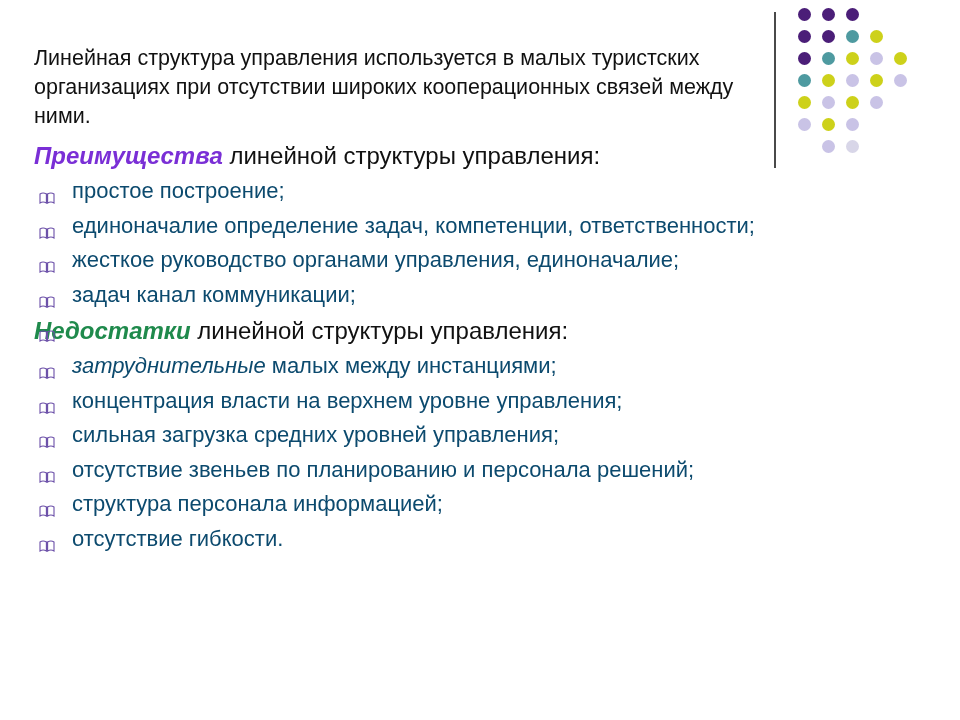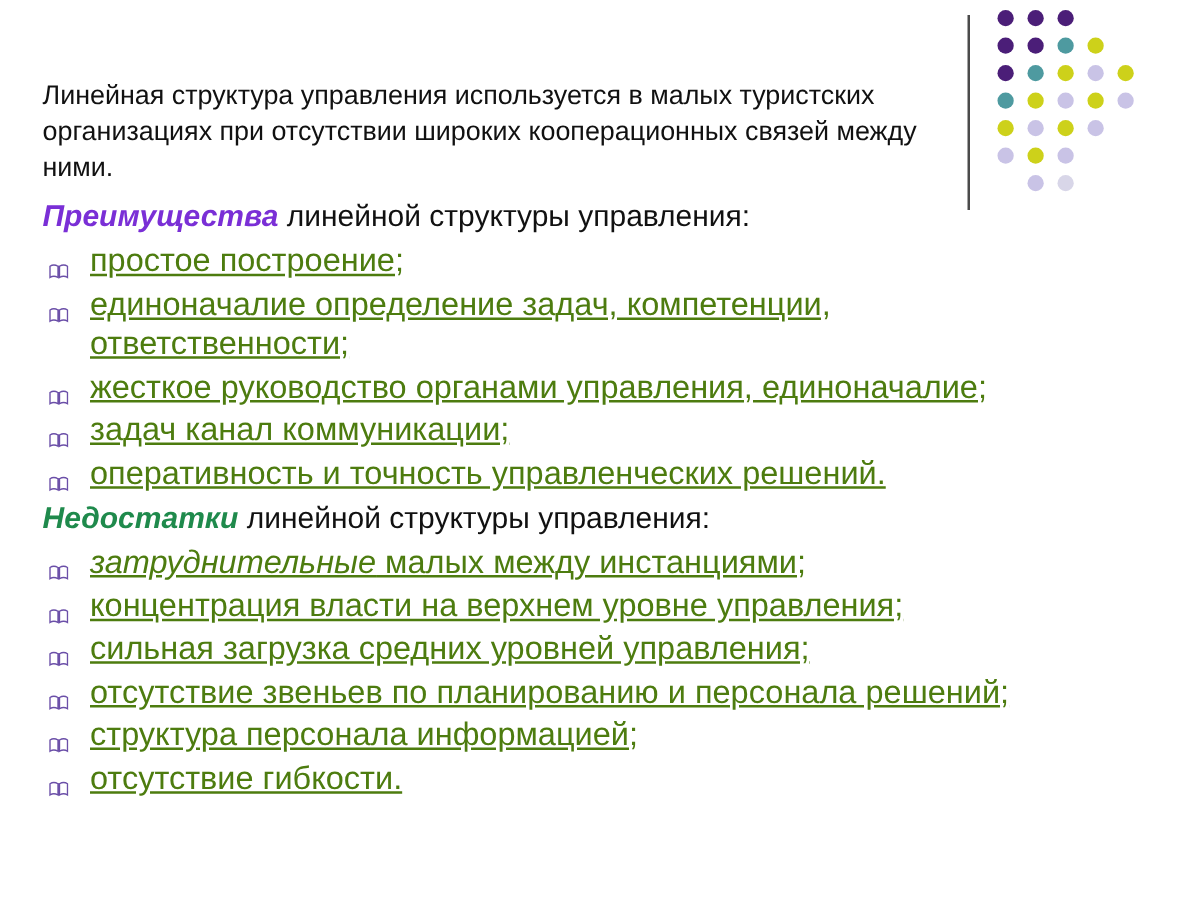--- a/index.html
+++ b/index.html
@@ -40,21 +40,21 @@
     position: absolute;
     width: 13px;
     height: 13px;
     border-radius: 50%;
   }
 
   
   .content {
     position: absolute;
     left: 34px;
-    top: 62px;
+    top: 44px;
     width: 790px;
   }
   .para {
     font-size: 21.5px;
     line-height: 29px;
     color: #111111;
     margin: 0 0 10px 0;
     width: 760px;
   }
   .heading {
@@ -74,25 +74,24 @@
     font-style: italic;
   }
   ul.bullets {
     list-style: none;
     margin: 0 0 2px 0;
     padding: 0;
   }
   ul.bullets li {
     position: relative;
     padding-left: 38px;
-    font-size: 26px;
+    font-size: 22px;
     line-height: 31.5px;
-    color: #4d7c0f;
+    color: #0c4a6e;
     margin: 0 0 3px 0;
-    text-decoration: underline;
   }
   ul.bullets li .bullet-icon {
     position: absolute;
     left: 5px;
     top: 7px;
     width: 16px;
     height: 14px;
     display: block;
   }
   .it {
@@ -182,21 +181,20 @@
         <span>задач канал коммуникации;</span>
       </li>
       <li>
         <span class="bullet-icon">
           <svg width="16" height="14" viewBox="0 0 16 14">
               <path d="M1 3 Q4 1 7.4 3 L7.4 12 Q4 10 1 12 Z" fill="none" stroke="#6b4fa8" stroke-width="1.1"></path>
               <path d="M8.6 3 Q12 1 15 3 L15 12 Q12 10 8.6 12 Z" fill="none" stroke="#6b4fa8" stroke-width="1.1"></path>
               <line x1="8" y1="2.6" x2="8" y2="12.2" stroke="#6b4fa8" stroke-width="1.1"></line>
             </svg>
         </span>
-        <span>оперативность и точность управленческих решений.</span>
       </li>
     </ul>
 
     <div class="heading"><span class="dis">Недостатки</span><span> линейной структуры управления:</span></div>
 
     <ul class="bullets">
       <li>
         <span class="bullet-icon">
           <svg width="16" height="14" viewBox="0 0 16 14">
               <path d="M1 3 Q4 1 7.4 3 L7.4 12 Q4 10 1 12 Z" fill="none" stroke="#6b4fa8" stroke-width="1.1"></path>

